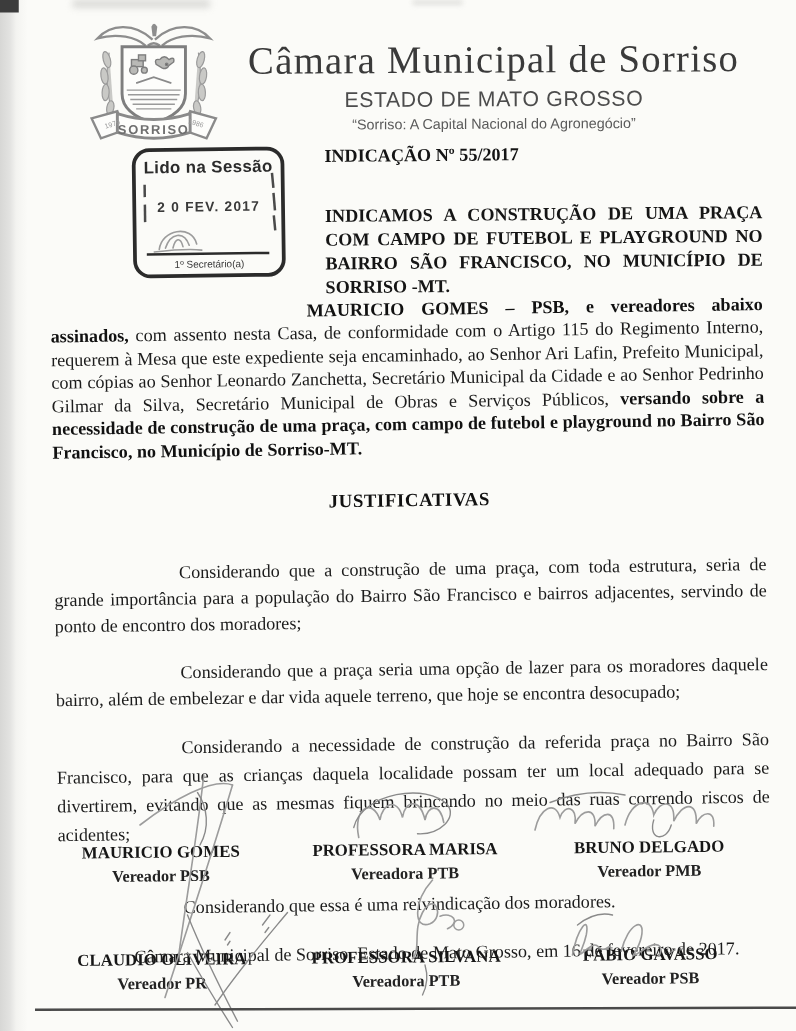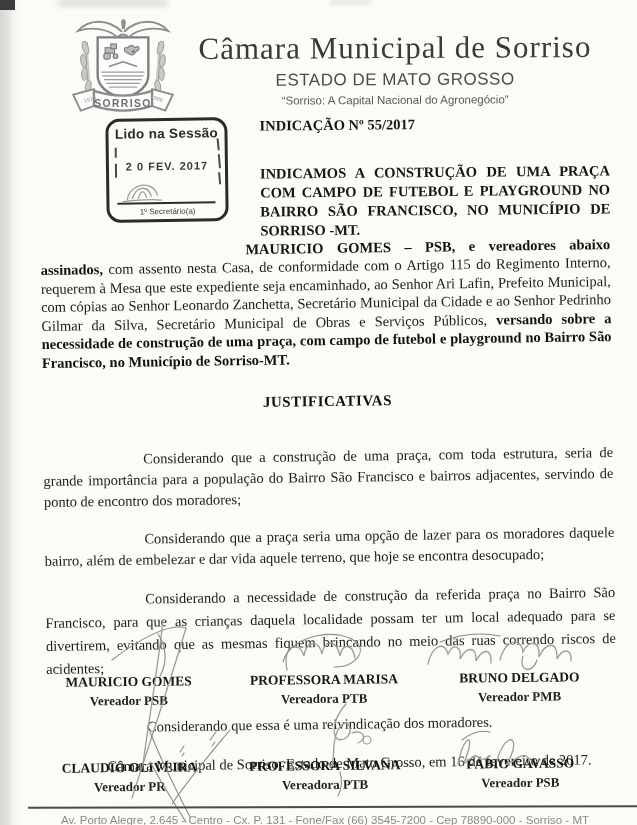--- a/index.html
+++ b/index.html
@@ -245,15 +245,14 @@
 
     <g>
       <path class="ink" d="M458 152 C462 130 472 119 469 136 C466 150 459 156 470 147 C481 138 477 153 488 145"></path>
       <path class="ink" d="M497 149 C502 127 517 120 513 138 C510 151 500 157 513 149 C526 139 532 145 527 153"></path>
       <path class="ink-d" d="M536 150 l4 -2 m4 0 l2 -1"></path>
       <path class="ink-d" d="M462 128 C472 120 482 118 490 120"></path>
     </g>
   </svg>
 
   <div class="footer-rule"></div>
-  <div class="footer-text">Av. Porto Alegre, 2.645 - Centro - Cx. P. 131 - Fone/Fax (66) 3545-7200 - Cep 78890-000 - Sorriso - MT</div>
 
 </div>
 
 </body></html>

